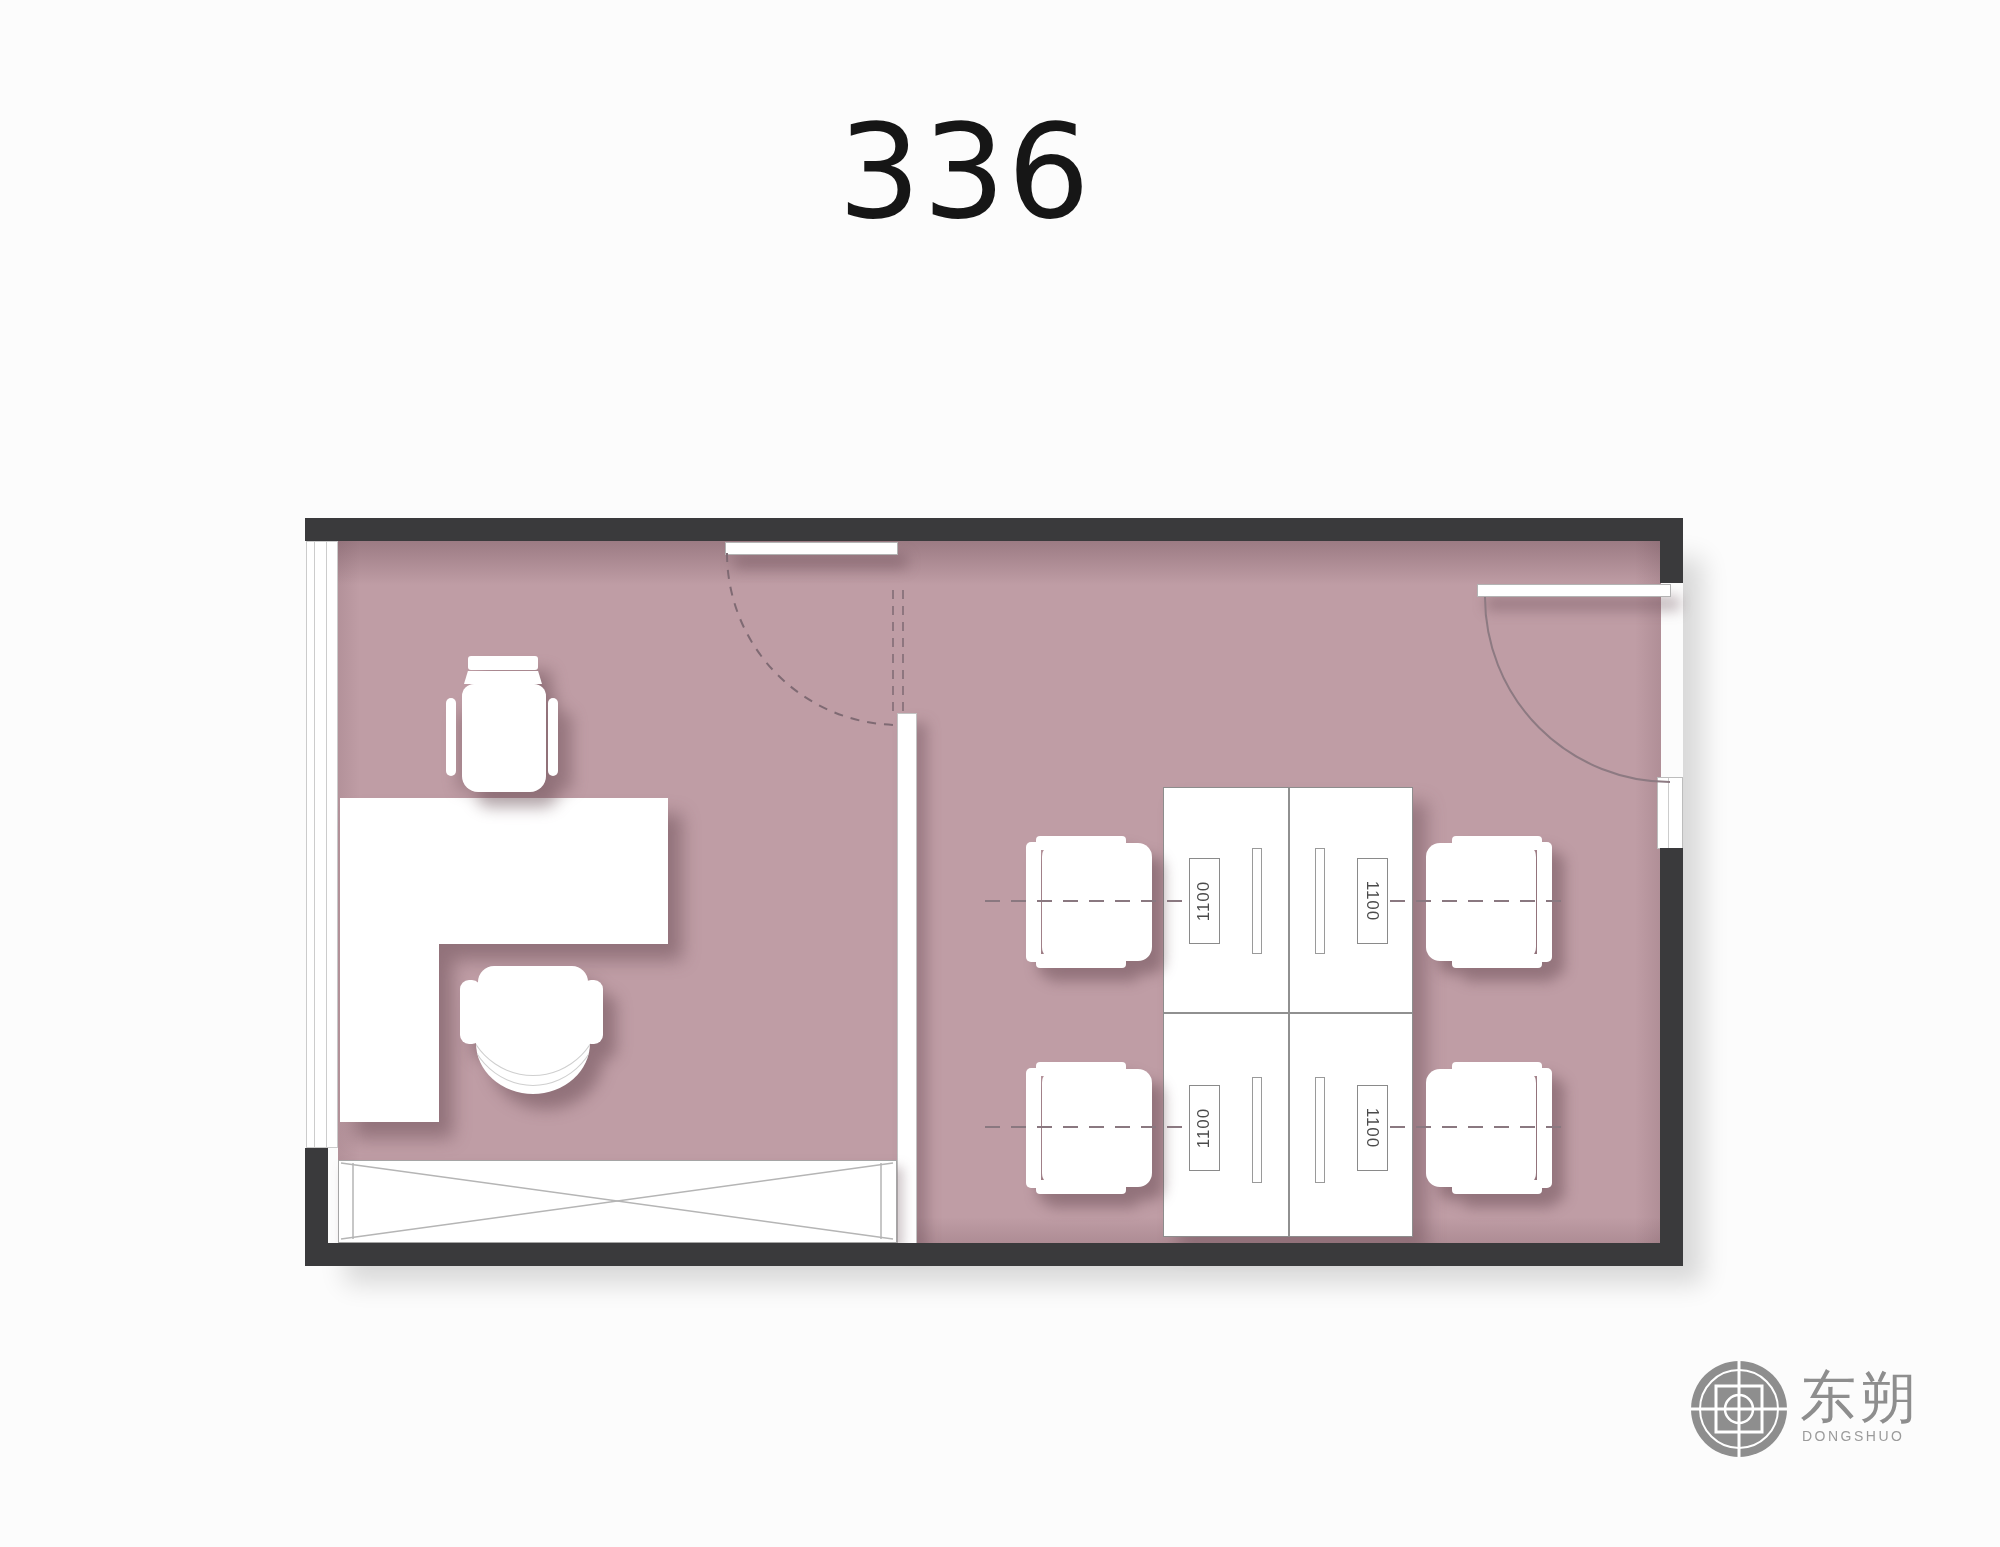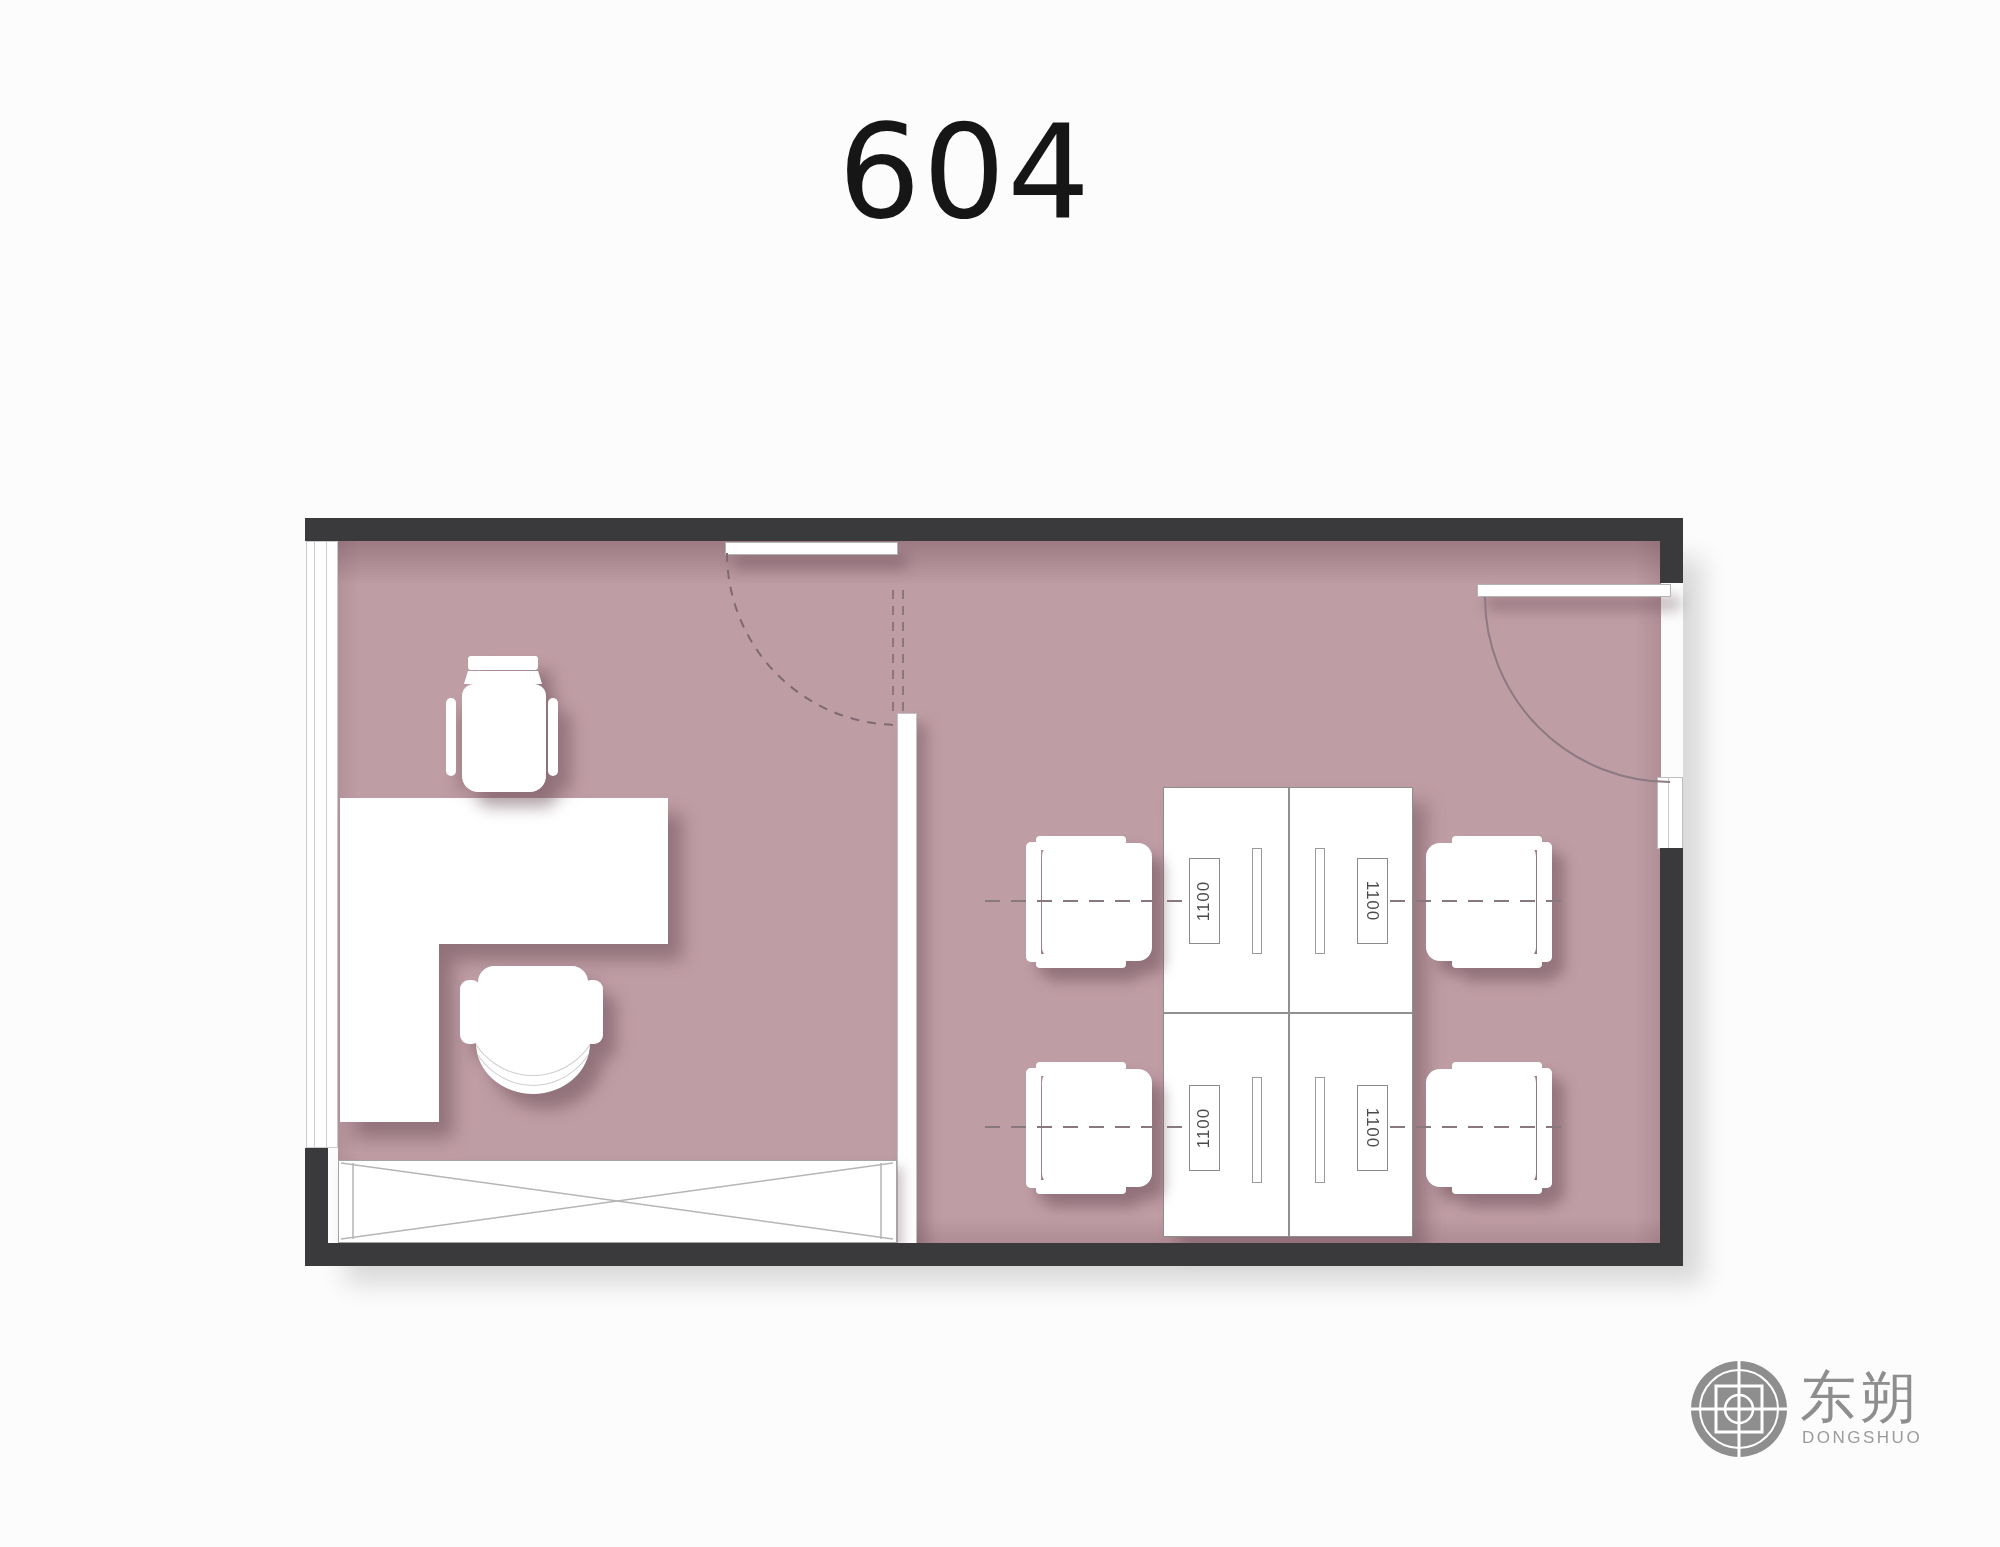--- a/index.html
+++ b/index.html
@@ -133,29 +133,29 @@
   .o-seat{top:7px;width:110px;height:118px;border-radius:14px;}
   .ochair.left  .o-seat{left:16px;}
   .ochair.right .o-seat{right:16px;}
 
   .overlay{position:absolute;left:0;top:0;pointer-events:none;}
 
   
   .logo{position:absolute;left:1690px;top:1360px;width:290px;height:110px;}
   .logo-zh{position:absolute;left:110px;top:0px;font-size:56px;color:#8e8e8e;
            letter-spacing:4px;font-family:"Liberation Sans",sans-serif;}
-  .logo-en{position:absolute;left:112px;top:68px;font-size:17px;color:#9b9b9b;
+  .logo-en{position:absolute;left:112px;top:68px;font-size:14px;color:#9b9b9b;
            letter-spacing:2.5px;font-weight:500;}
 </style>
 </head>
 <body>
 
 <div>
 
-  <div class="title">604</div>
+  <div class="title">336</div>
 
   <div class="plan-shadow"></div>
 
   <div class="floor"></div>
   <div class="floor-shade"></div>
 
   <div class="window-left"></div>
   <div class="window-right"></div>
 
   <div class="partition"></div>

